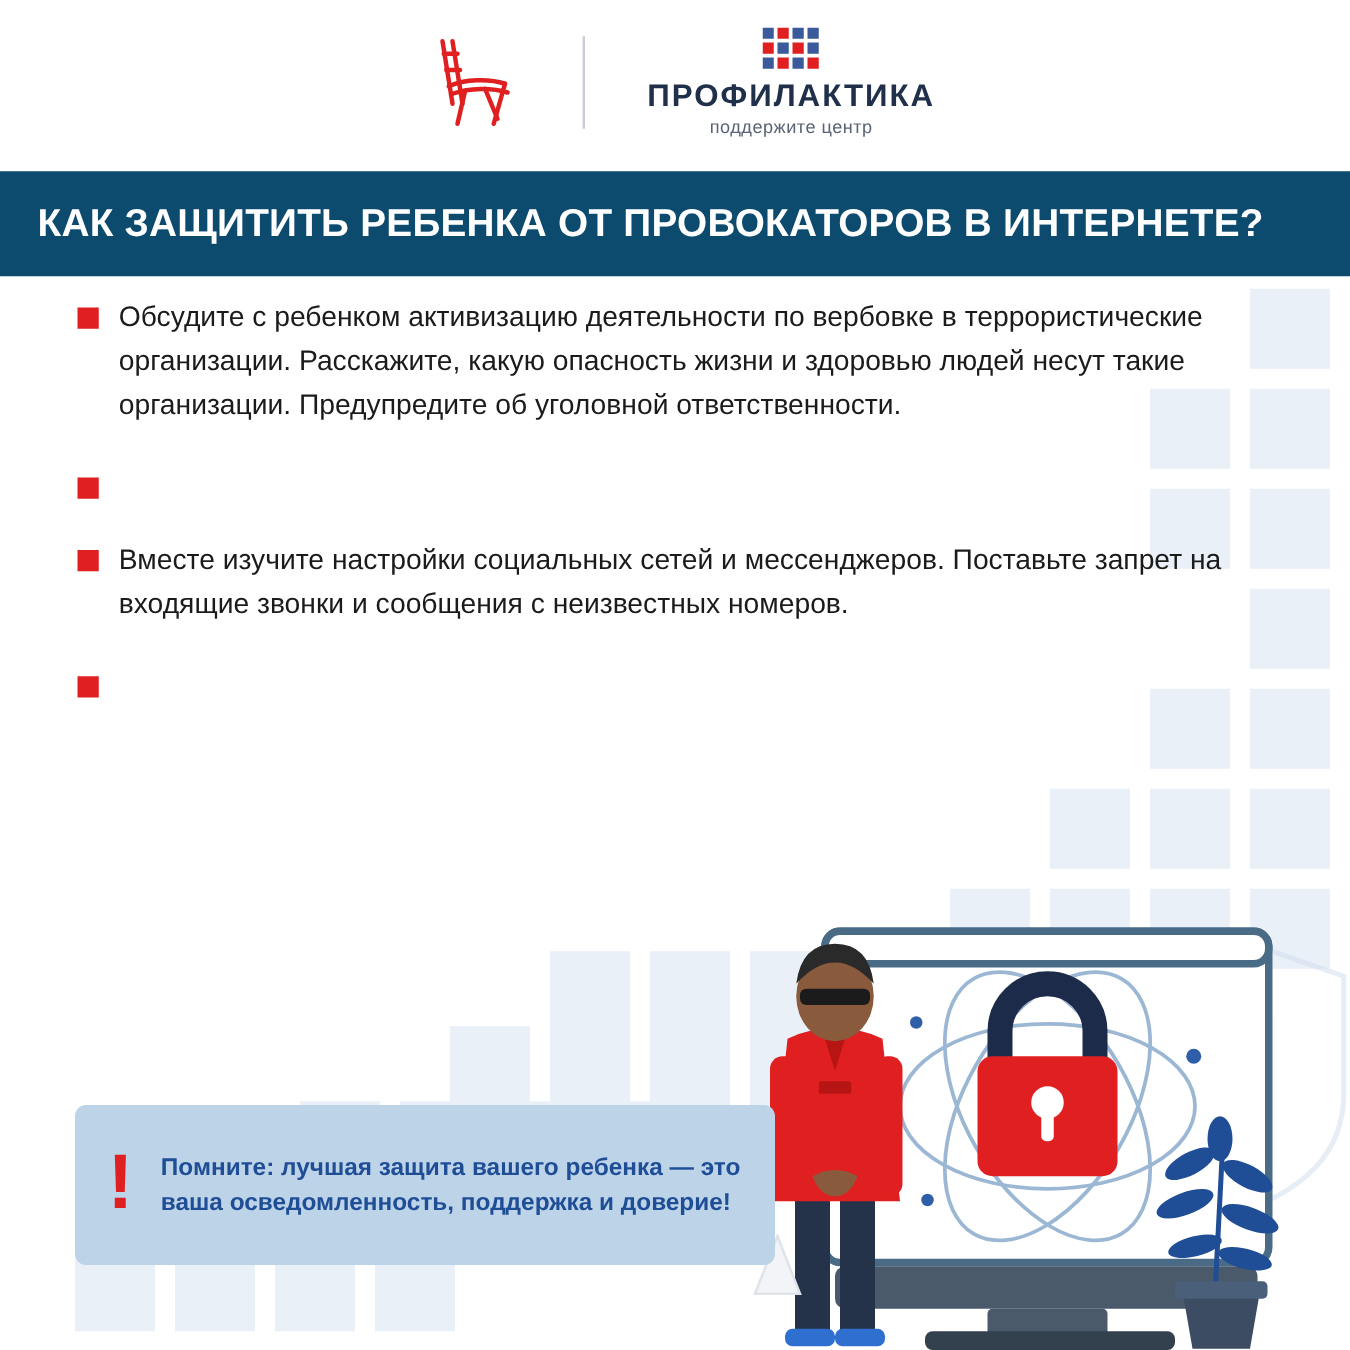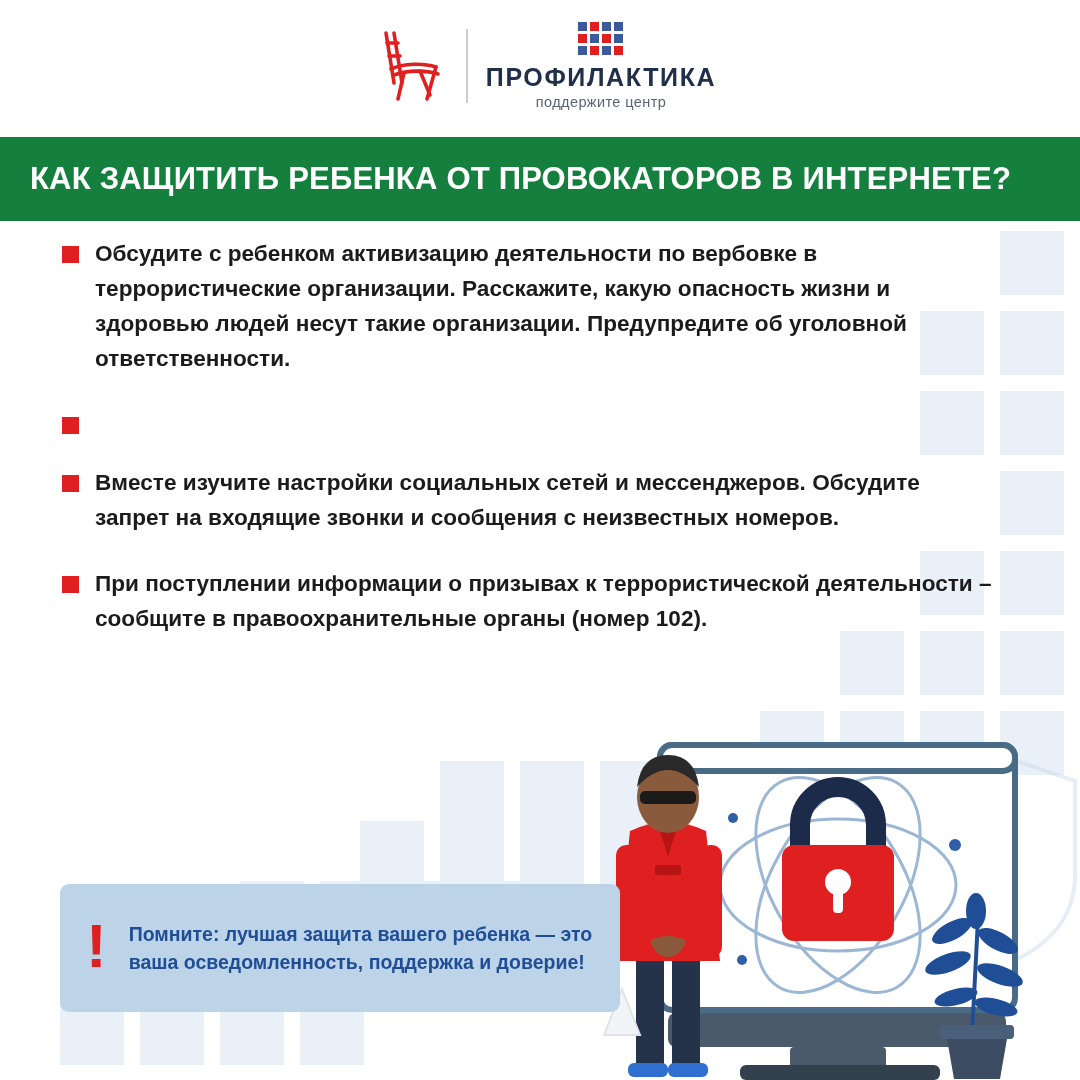--- a/index.html
+++ b/index.html
@@ -22,21 +22,21 @@
     width: 100%;
     background: #ffffff;
     display: flex;
     align-items: center;
     justify-content: center;
     gap: 0;
   }
   .logo-row {
     display: flex;
     align-items: center;
-    gap: 18px;
+    gap: 50px;
   }
   .chair-mark {
     width: 84px;
     height: 78px;
     display: block;
   }
   .logo-divider {
     width: 2px;
     height: 74px;
     background: #c9ced6;
@@ -65,21 +65,21 @@
     letter-spacing: 0.4px;
   }
 
   
   .title-banner {
     position: absolute;
     top: 137px;
     left: 0;
     width: 1080px;
     height: 84px;
-    background: #15803d;
+    background: #0c4a6e;
     display: flex;
     align-items: center;
   }
   .title-banner .title-text {
     color: #ffffff;
     font-size: 31px;
     font-weight: bold;
     letter-spacing: 0.2px;
     padding-left: 30px;
   }
@@ -95,21 +95,20 @@
     overflow: hidden;
   }
 
   
   .content {
     position: absolute;
     top: 236px;
     left: 0;
     width: 1080px;
     z-index: 2;
-    font-weight: bold;
   }
   .bullet-item {
     display: flex;
     align-items: flex-start;
     padding: 0 64px 0 62px;
     margin-bottom: 31px;
   }
   .bullet-square {
     width: 17px;
     height: 17px;
@@ -262,26 +261,25 @@
     <span class="bullet-square"></span>
     <span class="bullet-text">Обсудите с ребенком активизацию деятельности по вербовке в террористические организации. Расскажите, какую опасность жизни и здоровью людей несут такие организации. Предупредите об уголовной ответственности.</span>
   </div>
 
   <div class="bullet-item">
     <span class="bullet-square"></span>
   </div>
 
   <div class="bullet-item">
     <span class="bullet-square"></span>
-    <span class="bullet-text">Вместе изучите настройки социальных сетей и мессенджеров. Обсудите запрет на входящие звонки и сообщения с неизвестных номеров.</span>
+    <span class="bullet-text">Вместе изучите настройки социальных сетей и мессенджеров. Поставьте запрет на входящие звонки и сообщения с неизвестных номеров.</span>
   </div>
 
   <div class="bullet-item">
     <span class="bullet-square"></span>
-    <span class="bullet-text">При поступлении информации о призывах к террористической деятельности – сообщите в правоохранительные органы (номер 102).</span>
   </div>
 
 </div>
 
 <div class="illustration">
   <svg width="1080" height="345" viewBox="0 0 1080 345">
 
     <g opacity="0.5">
       <path d="M1000 20 L1075 46 L1075 140 C1075 190 1040 216 1000 232 C960 216 925 190 925 140 L925 46 Z" fill="none" stroke="#cfdceb" stroke-width="4"></path>
       <rect x="985" y="110" width="32" height="28" rx="4" fill="#d3dfee"></rect>

